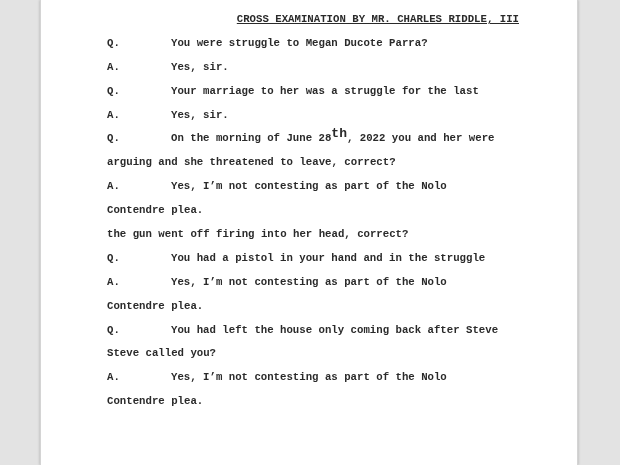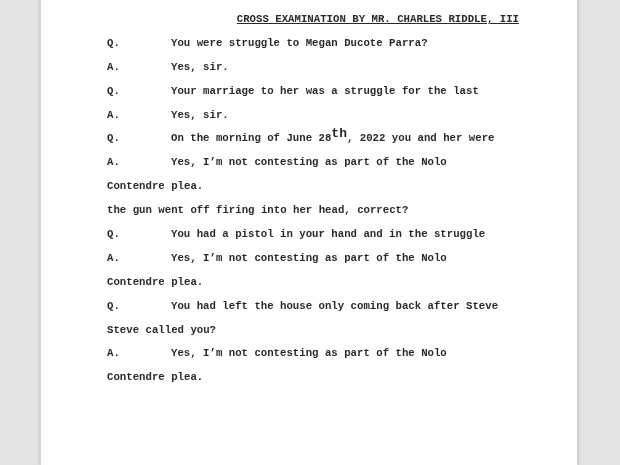--- a/index.html
+++ b/index.html
@@ -65,20 +65,21 @@
 <div class="viewer">
   <div class="page">
     <div class="content">
       <div class="line title">CROSS EXAMINATION BY MR. CHARLES RIDDLE, III</div>
 
       <div class="line"><span class="label">Q.</span><span>You were struggle to Megan Ducote Parra?</span></div>
       <div class="line"><span class="label">A.</span><span>Yes, sir.</span></div>
       <div class="line"><span class="label">Q.</span><span>Your marriage to her was a struggle for the last</span></div>
       <div class="line"><span class="label">A.</span><span>Yes, sir.</span></div>
       <div class="line"><span class="label">Q.</span><span>On the morning of June 28</span><sup>th</sup><span>, 2022 you and her were</span></div>
+      <div class="line"><span>arguing and she threatened to leave, correct?</span></div>
       <div class="line"><span class="label">A.</span><span>Yes, I’m not contesting as part of the Nolo</span></div>
       <div class="line"><span>Contendre plea.</span></div>
       <div class="line"><span>the gun went off firing into her head, correct?</span></div>
       <div class="line"><span class="label">Q.</span><span>You had a pistol in your hand and in the struggle</span></div>
       <div class="line"><span class="label">A.</span><span>Yes, I’m not contesting as part of the Nolo</span></div>
       <div class="line"><span>Contendre plea.</span></div>
       <div class="line"><span class="label">Q.</span><span>You had left the house only coming back after Steve</span></div>
       <div class="line"><span>Steve called you?</span></div>
       <div class="line"><span class="label">A.</span><span>Yes, I’m not contesting as part of the Nolo</span></div>
       <div class="line"><span>Contendre plea.</span></div>

